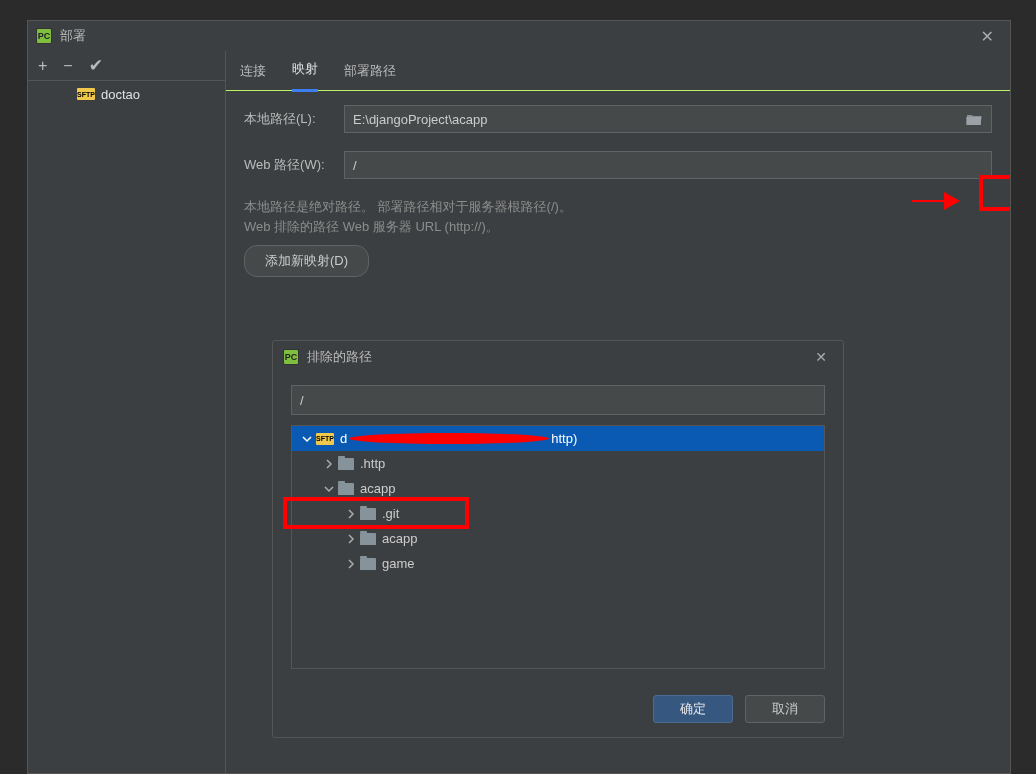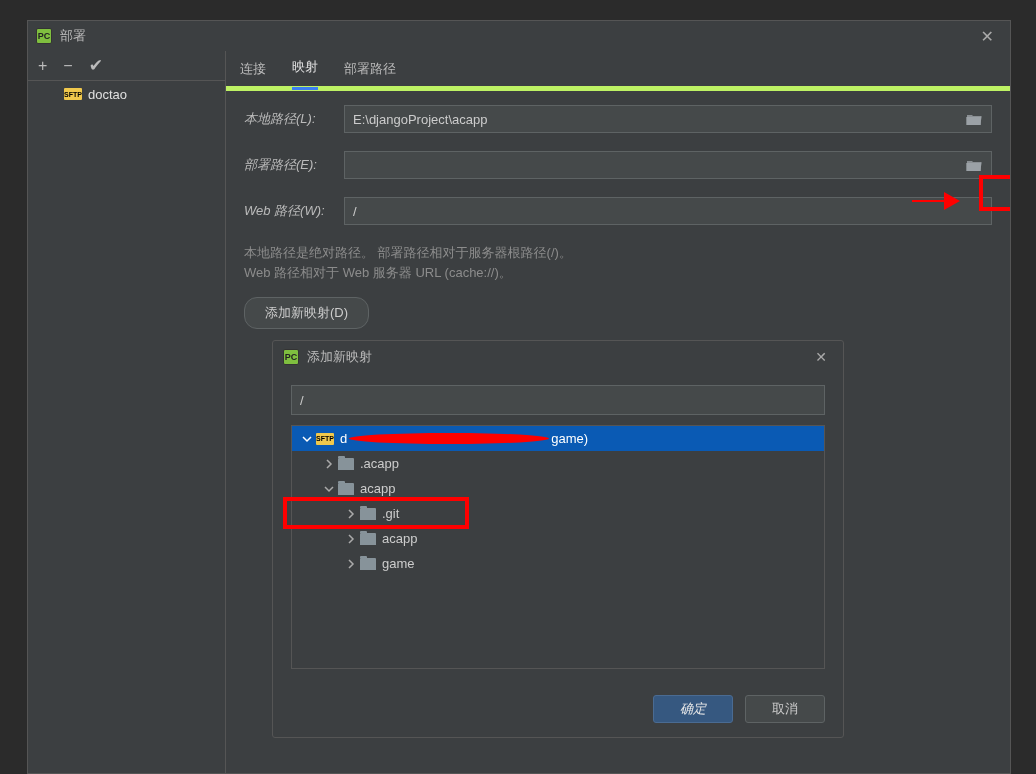--- a/index.html
+++ b/index.html
@@ -7,35 +7,35 @@
 
 .window { position:absolute; left:27px; top:20px; width:984px; height:754px; background:#3c3f41; border:1px solid #555; display:flex; flex-direction:column; }
 .titlebar { height:30px; display:flex; align-items:center; padding:0 8px; background:#3c3f41; }
 .pc-icon { width:16px; height:16px; margin-right:8px; background:#7fbf3f; border:1px solid #333; border-radius:2px; display:inline-flex; align-items:center; justify-content:center; font-size:9px; font-weight:bold; color:#222; }
 .titlebar .close-x { margin-left:auto; color:#aaa; font-size:16px; padding:2px 8px; cursor:pointer; }
 
 .content { display:flex; flex:1; overflow:hidden; }
 .sidebar { width:198px; background:#3c3f41; border-right:1px solid #555; display:flex; flex-direction:column; }
 .sidebar-toolbar { height:30px; display:flex; align-items:center; gap:16px; padding-left:10px; border-bottom:1px solid #555; }
 .sidebar-toolbar span { color:#bbb; font-size:16px; cursor:pointer; }
-.sidebar-item { display:flex; align-items:center; height:26px; padding-left:36px; color:#e0e0e0; }
+.sidebar-item { display:flex; align-items:center; height:26px; padding-left:36px; color:#e0e0e0;margin-left:13px; }
 .sidebar-item .sftp-icon { width:18px; height:12px; background:#f0c84c; border-radius:1px; margin-right:6px; font-size:7px; display:flex; align-items:center; justify-content:center; color:#000; font-weight:bold; }
 
 .main { flex:1; background:#3c3f41; display:flex; flex-direction:column; }
-.tabs { display:flex; height:40px; border-bottom:5px solid #bef264; align-items:center; padding-left:14px; gap:26px; }
+.tabs { display:flex; height:40px; border-bottom:1px solid #bef264; align-items:center; padding-left:14px; gap:26px; }
 .tab { color:#bbb; padding:11px 0; cursor:pointer; }
 .tab.active { color:#e0e0e0; border-bottom:3px solid #3d7ff0; }
 
 .form-area { padding:14px 18px; }
 .form-row { display:flex; align-items:center; margin-bottom:18px; }
-.form-row .lbl { width:100px; color:#bbb;font-style:italic; }
+.form-row .lbl { width:100px; color:#bbb; }
 .form-row .input-wrap { flex:1; display:flex; align-items:center; background:#45494a; border:1px solid #5e6364; height:28px; padding:12px 8px; color:#ccc; position:relative; }
 .form-row .input-wrap input { background:transparent; border:none; outline:none; color:#ccc; flex:1; font-size:13px; }
 .folder-icon-sm { width:18px; height:14px; color:#8a8f93; cursor:pointer; display:inline-flex; align-items:center; justify-content:center; }
-.info-text { color:#8c8c8c; font-size:12px; line-height:20px; margin-bottom:14px; }
+.info-text { color:#8c8c8c; font-size:12px; line-height:20px; margin-bottom:8px; }
 .add-btn { padding:6px 20px; background:#45494a; border:1px solid #5e6364; color:#ccc; border-radius:13px; cursor:pointer; }
 
 .red-arrow { position:absolute; right:48px; top:134px; pointer-events:none; }
 .red-box-browse { position:absolute; right:-7px; top:124px; width:38px; height:36px; border:4px solid #ff0000; pointer-events:none; }
 
 .dialog { position:absolute; left:272px; top:340px; width:572px; height:398px; background:#3c3f41; border:1px solid #555; display:flex; flex-direction:column; border-radius:3px; }
 .dialog-title { height:32px; display:flex; align-items:center; padding:0 10px; }
 .dialog-title .close-x { margin-left:auto; color:#aaa; font-size:14px; cursor:pointer; padding:2px 6px; }
 .dialog-body { flex:1; padding:12px 18px; display:flex; flex-direction:column; }
 .path-input { background:#45494a; border:1px solid #5e6364; height:30px; padding:0 8px; color:#ccc; margin-bottom:10px; }
@@ -43,21 +43,21 @@
 .tree-row { display:flex; align-items:center; height:25px; padding-left:6px; color:#ccc; cursor:pointer; white-space:nowrap; }
 .tree-row.selected { background:#0a5ab4; color:#fff; }
 .chevron { width:18px; display:inline-flex; align-items:center; justify-content:center; color:#aaa; }
 .tree-row.selected .chevron { color:#fff; }
 .folder-icon { width:16px; height:12px; background:#87939a; margin-right:6px; border-radius:1px 1px 0 0; position:relative; }
 .folder-icon::before { content:""; position:absolute; top:-2px; left:0; width:7px; height:2px; background:#87939a; border-radius:1px 1px 0 0; }
 .tree .indent { display:inline-block; }
 
 .buttons { display:flex; justify-content:flex-end; gap:12px; padding:14px 18px; }
 .btn { width:80px; height:28px; border-radius:3px; cursor:pointer; display:flex; align-items:center; justify-content:center; font-size:13px; }
-.btn.primary { background:#365880; border:1px solid #4a6b92; color:#e8e8e8;font-style:italic; }
+.btn.primary { background:#365880; border:1px solid #4a6b92; color:#e8e8e8; }
 .btn.secondary { background:#45494a; border:1px solid #5e6364; color:#ccc; }
 
 .red-box-acapp { position:absolute; left:283px; top:497px; width:186px; height:32px; border:4px solid #ff0000; pointer-events:none; }
 .scribble { position:absolute; width:190px; height:12px; background:#ff0000; border-radius:40%; }
 </style>
 </head>
 <body>
 
 <div class="window">
   <div class="titlebar">
@@ -91,83 +91,71 @@
             <input value="E:\djangoProject\acapp" style="">
             <span class="folder-icon-sm">
               <svg width="16" height="13" viewBox="0 0 16 13">
                   <path fill="#8a8f93" d="M1 2h5l1 1h8v9H1z"></path>
                   <path fill="#a7aeb3" d="M0 4h14l2 -1 -2 9H0z" opacity="0.6"></path>
                 </svg>
             </span>
           </div>
         </div>
         <div class="form-row">
-          <div class="lbl">部署路径(E):</div>
-          <div class="input-wrap">
-            <input value="" style="">
-            <span class="folder-icon-sm">
-              <svg width="16" height="13" viewBox="0 0 16 13">
-                  <path fill="#8a8f93" d="M1 2h5l1 1h8v9H1z"></path>
-                  <path fill="#a7aeb3" d="M0 4h14l2 -1 -2 9H0z" opacity="0.6"></path>
-                </svg>
-            </span>
-          </div>
-        </div>
-        <div class="form-row">
           <div class="lbl">Web 路径(W):</div>
           <div class="input-wrap">
             <input value="/" style="">
           </div>
         </div>
         <div class="info-text">
           <div>本地路径是绝对路径。 部署路径相对于服务器根路径(/)。</div>
-          <div>Web 路径相对于 Web 服务器 URL (cache://)。</div>
+          <div>Web 排除的路径 Web 服务器 URL (http://)。</div>
         </div>
         <button class="add-btn">添加新映射(D)</button>
       </div>
       <div class="red-box-browse"></div>
       <svg class="red-arrow" width="52" height="30">
         <path d="M2 15 L34 15 L34 7 L50 16 L34 25 L34 17 L2 17 Z" fill="#ff0000"></path>
       </svg>
     </div>
   </div>
 </div>
 
 <div class="dialog">
   <div class="dialog-title">
     <span class="pc-icon">PC</span>
-    <span>添加新映射</span>
+    <span>排除的路径</span>
     <span class="close-x">✕</span>
   </div>
   <div class="dialog-body">
     <input class="path-input" value="/" style="">
     <div class="tree" id="tree">
         <div class="tree-row selected">
           <span class="indent" style="width: 0px;"></span>
           <span class="chevron">
             <svg width="10" height="10" viewBox="0 0 10 10">
               <path d="M1 3 L5 7 L9 3" fill="none" stroke="currentColor" stroke-width="1.5"></path>
             </svg>
           </span>
           <span class="sftp-icon" style="width: 18px; height: 12px; background: rgb(240, 200, 76); margin-right: 6px; font-size: 7px; display: flex; align-items: center; justify-content: center; color: rgb(0, 0, 0); font-weight: bold; border-radius: 1px;">SFTP</span>
           <span>d</span>
           <span style="position: relative; display: inline-block; width: 200px; height: 14px; margin: 0px 2px;">
             <span class="scribble" style="left: 0px; top: 1px; width: 200px; height: 11px; background: rgb(255, 0, 0); position: absolute; border-radius: 50%;"></span>
           </span>
-          <span>game)</span>
+          <span>http)</span>
         </div>
         <div class="tree-row">
           <span class="indent" style="width: 22px;"></span>
           <span class="chevron">
             <svg width="10" height="10" viewBox="0 0 10 10">
               <path d="M3 1 L7 5 L3 9" fill="none" stroke="currentColor" stroke-width="1.5"></path>
             </svg>
           </span>
           <span class="folder-icon"></span>
-          <span>.acapp</span>
+          <span>.http</span>
         </div>
         <div class="tree-row">
           <span class="indent" style="width: 22px;"></span>
           <span class="chevron">
             <svg width="10" height="10" viewBox="0 0 10 10">
               <path d="M1 3 L5 7 L9 3" fill="none" stroke="currentColor" stroke-width="1.5"></path>
             </svg>
           </span>
           <span class="folder-icon"></span>
           <span>acapp</span>

